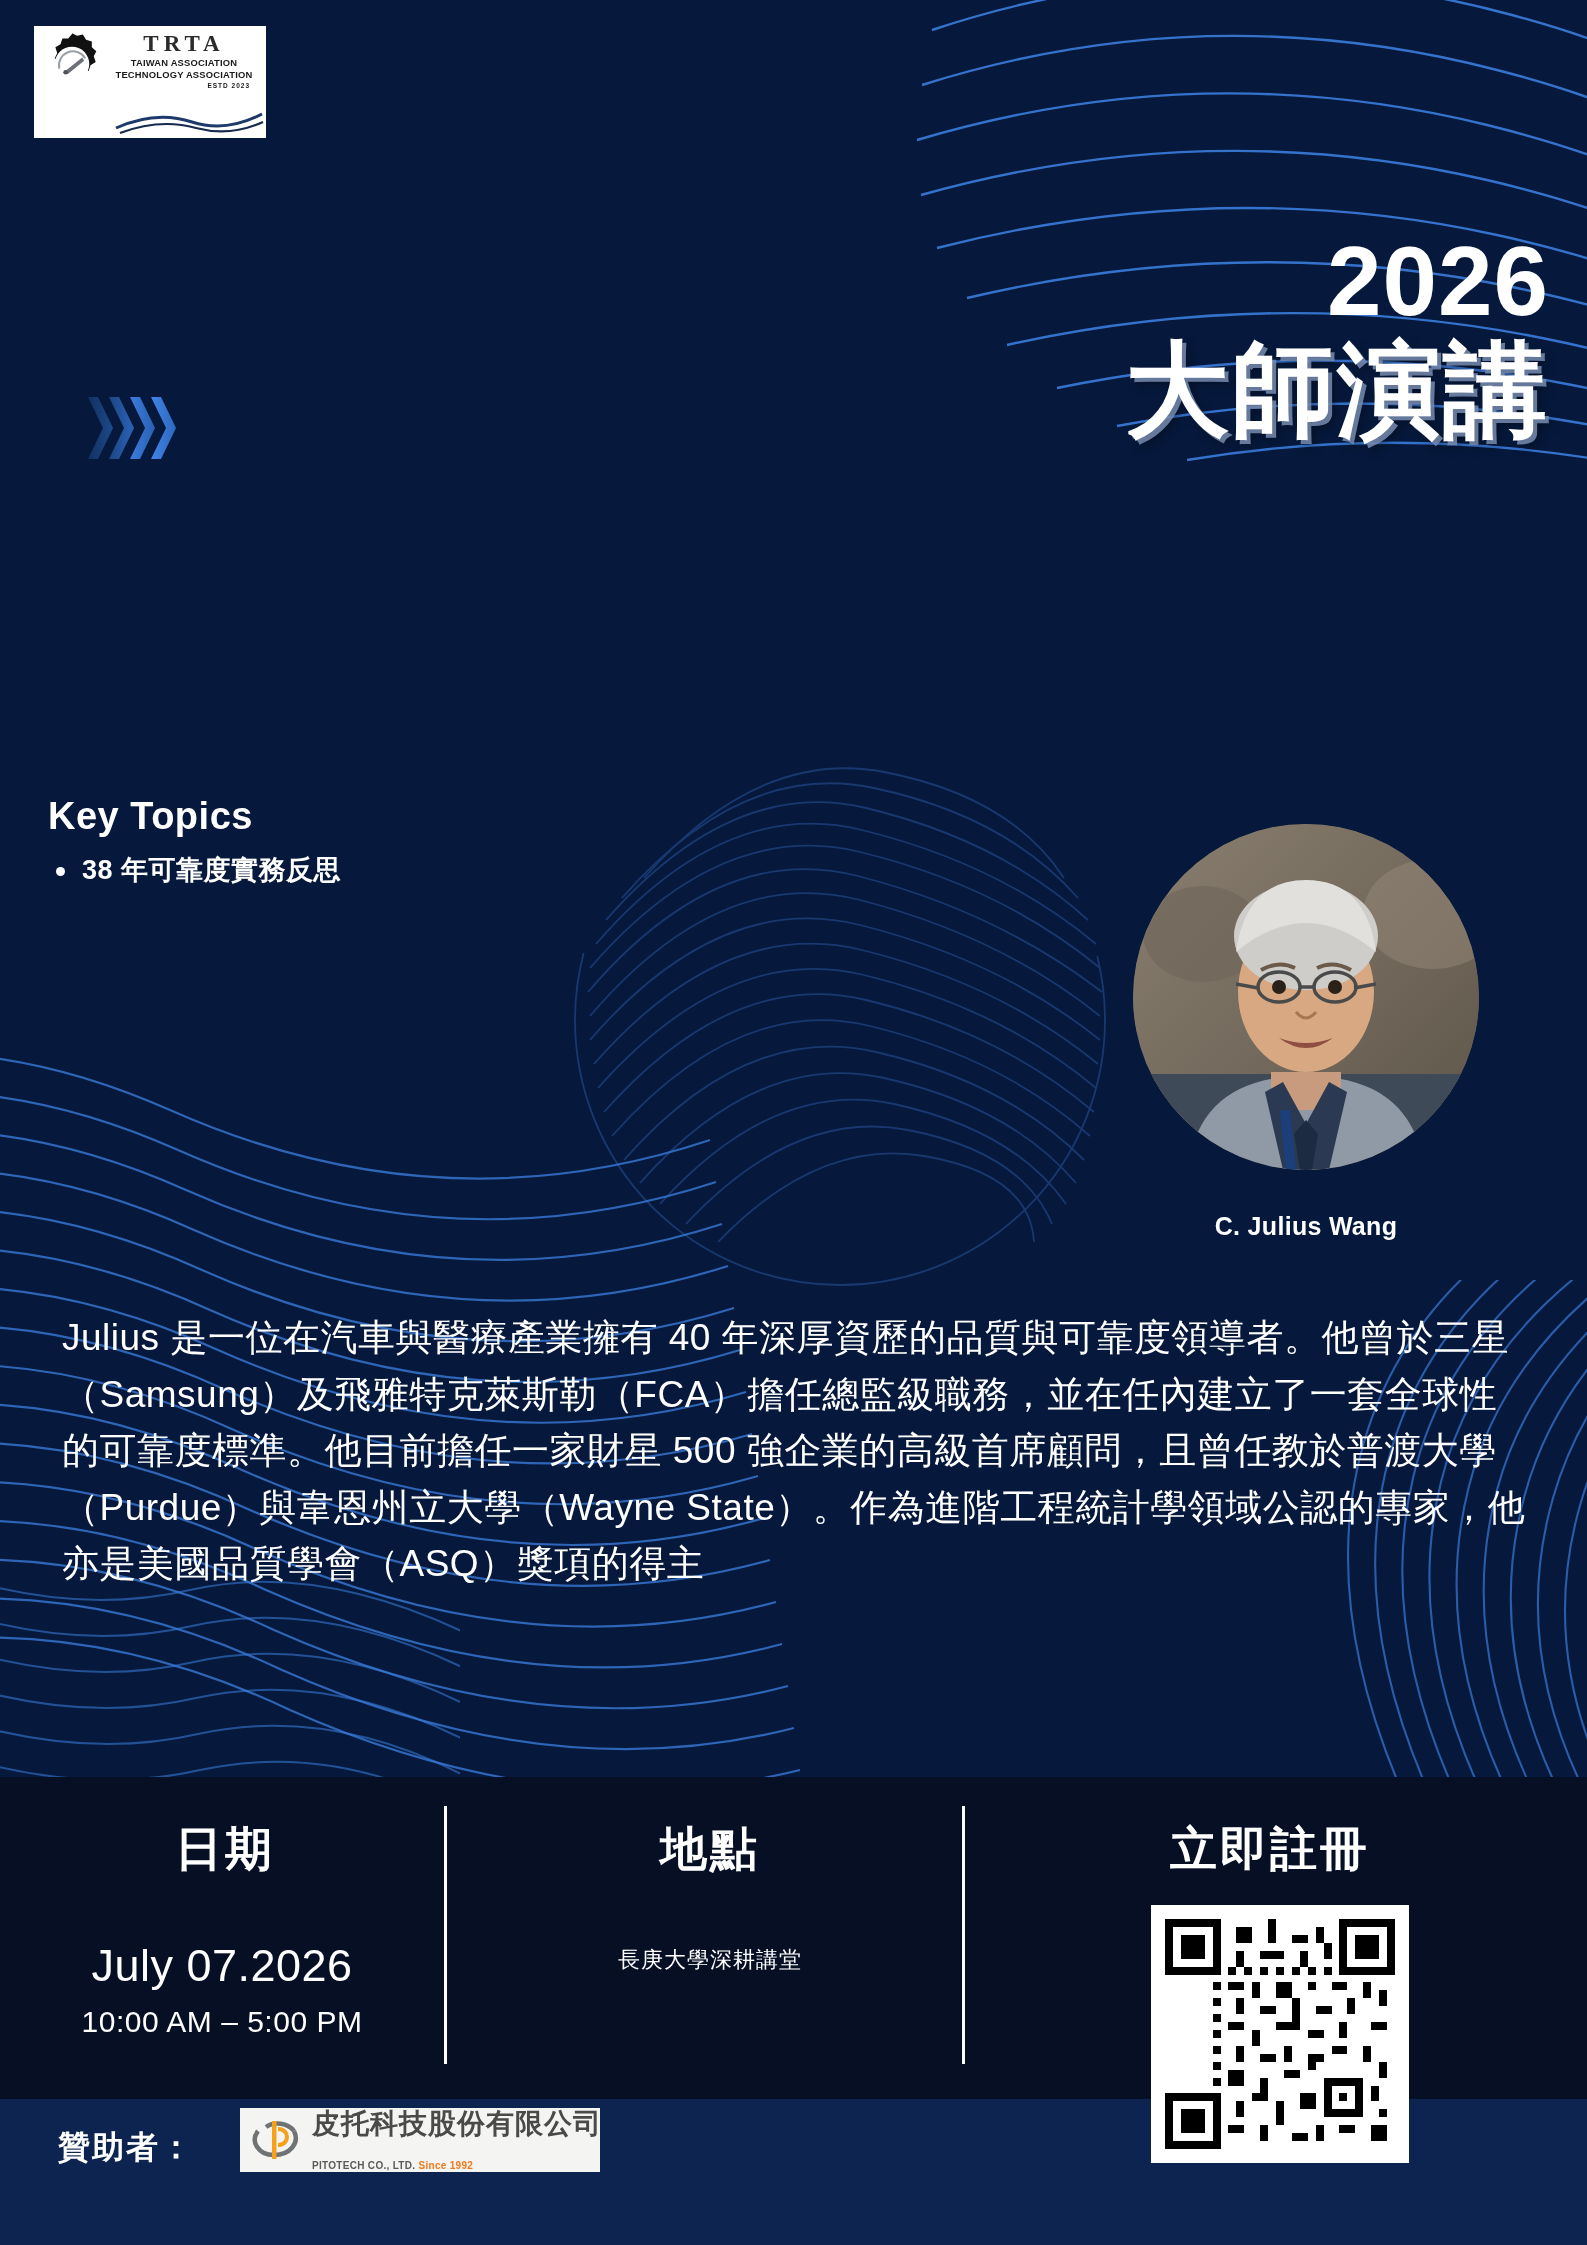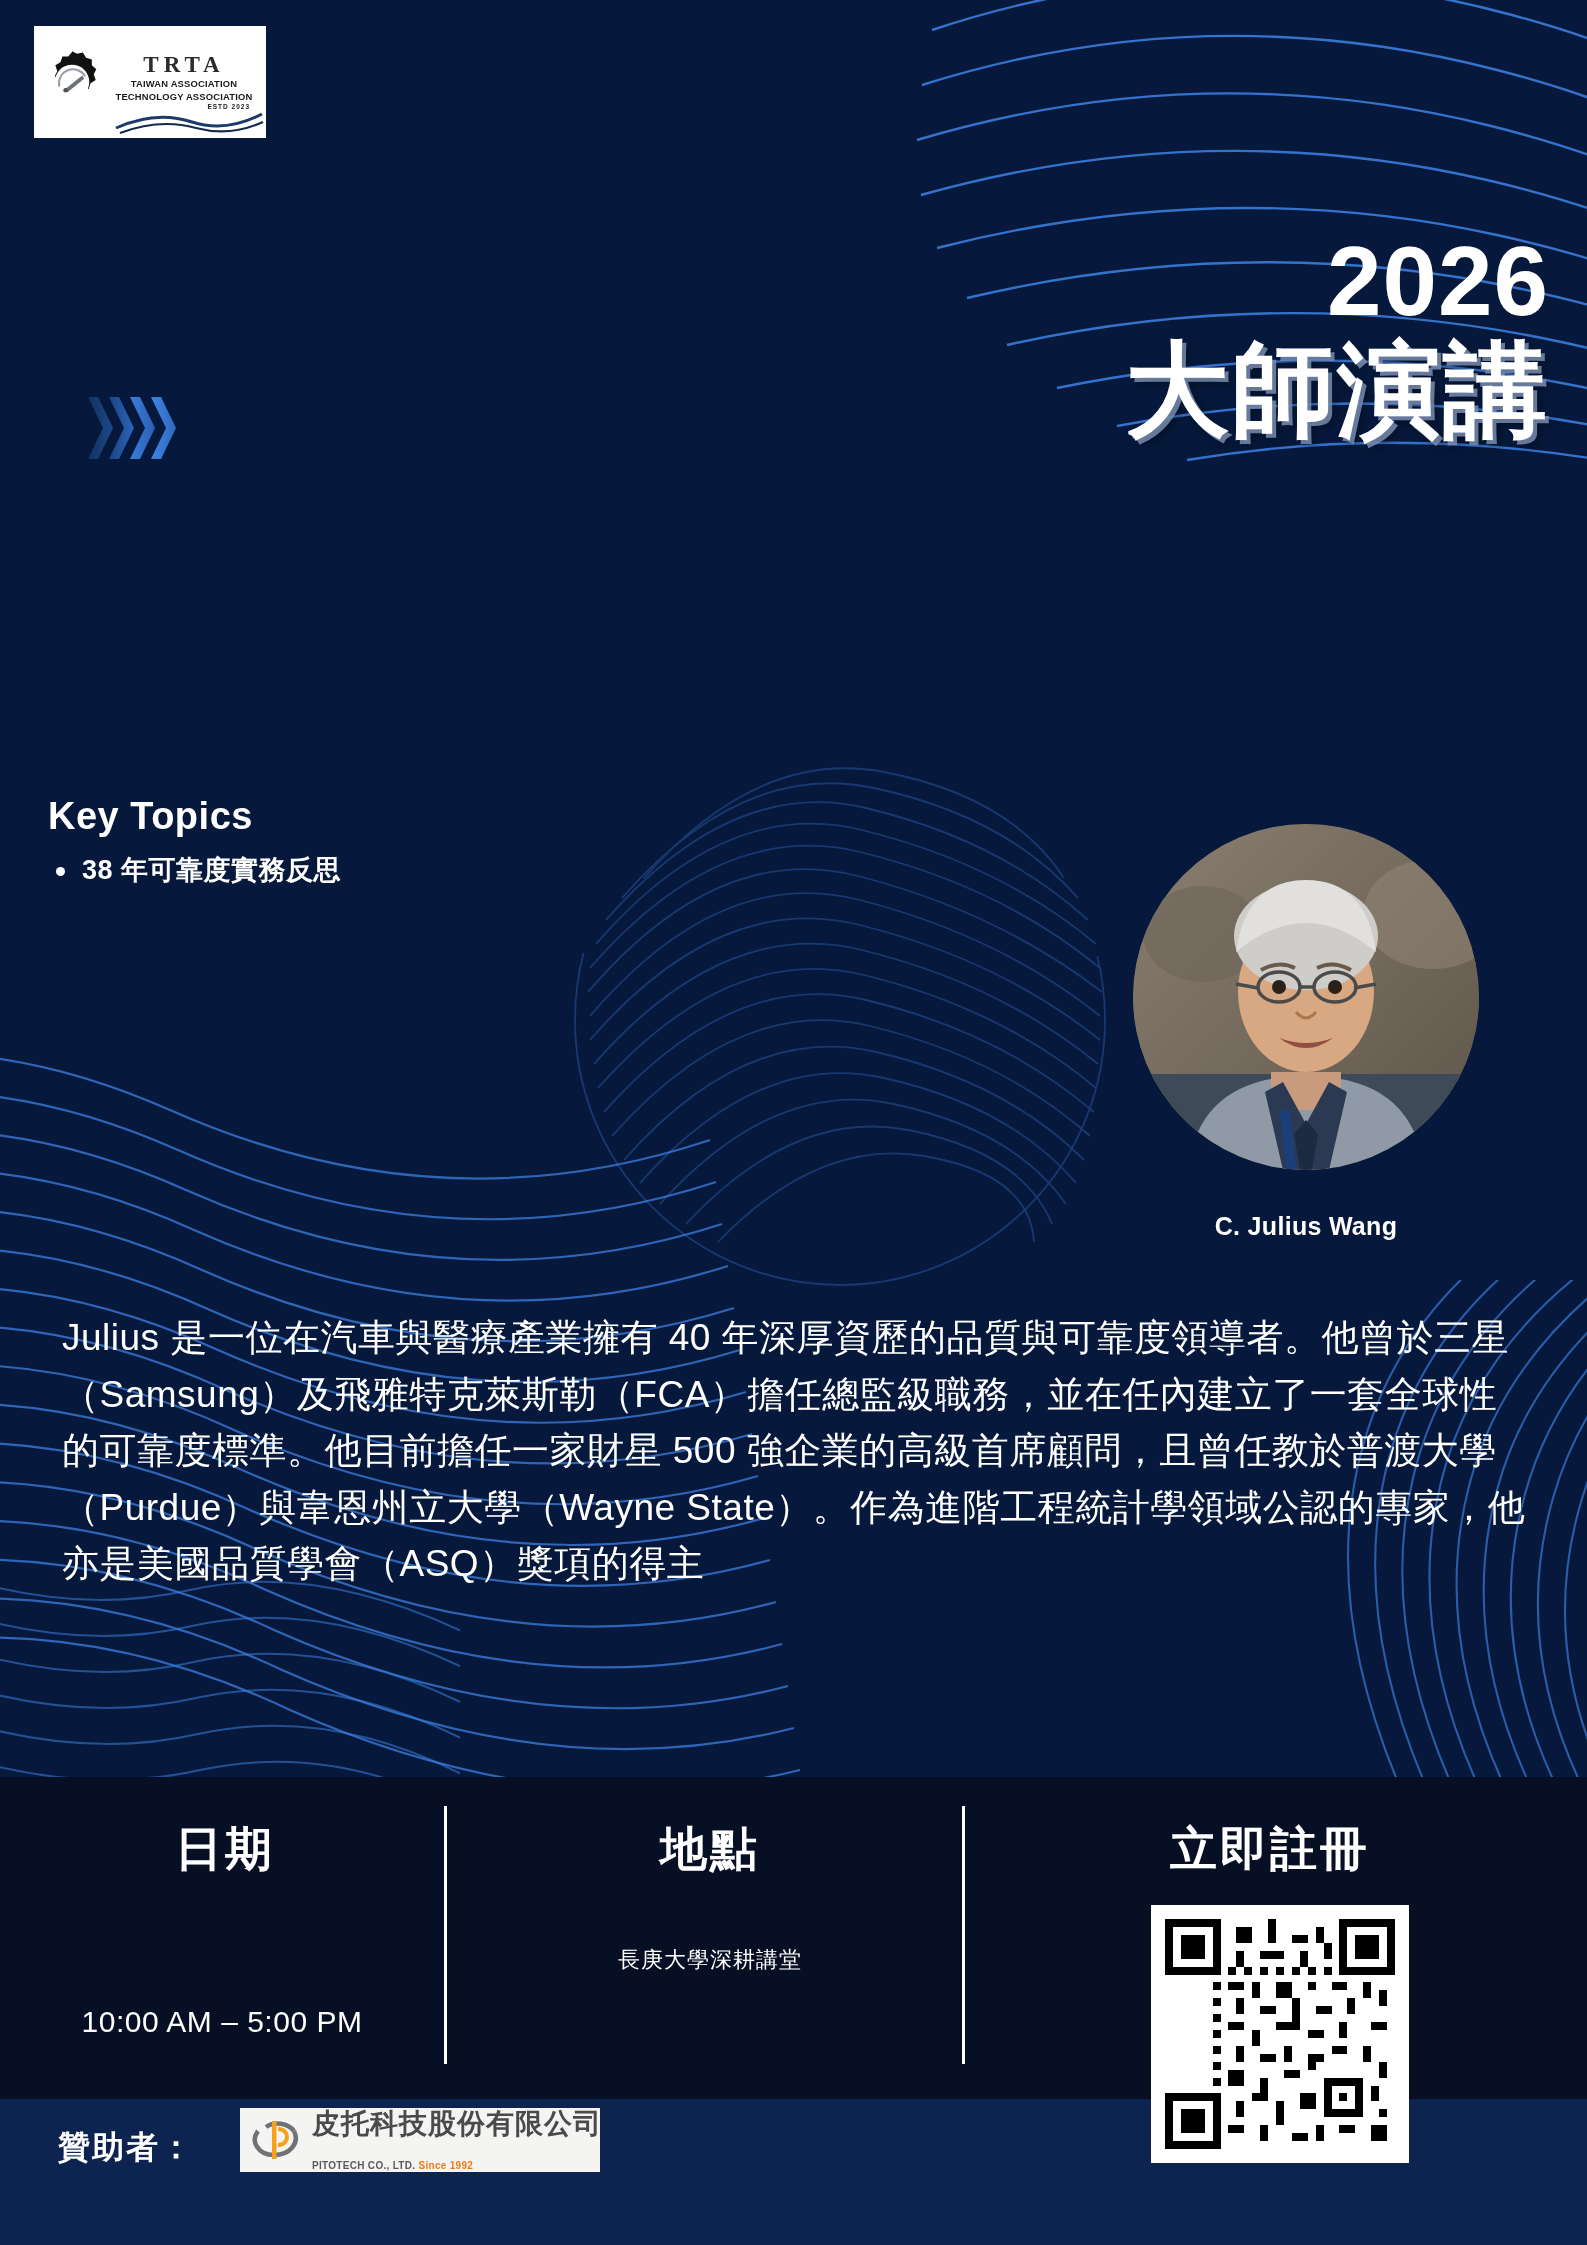--- a/index.html
+++ b/index.html
@@ -15,22 +15,22 @@
 
   #waves-topright{top:-120px;right:-140px;width:820px;height:700px;opacity:.95;}
   #waves-midleft{top:1000px;left:-300px;width:1250px;height:820px;opacity:.85;}
   #waves-center{top:740px;left:560px;width:560px;height:560px;opacity:.6;}
   #waves-bottomright{top:1280px;right:-180px;width:700px;height:560px;opacity:.8;}
   #waves-leftsmall{top:1530px;left:-60px;width:520px;height:380px;opacity:.7;}
 
   
   #logo-box{
     position:absolute;left:34px;top:26px;width:232px;height:112px;
-    background:#ffffff;display:flex;align-items:center;
-    padding:0 6px;box-sizing:border-box;
+    background:#ffffff;display:flex;
+    padding:6px 6px;box-sizing:border-box;
   }
   #logo-gear{width:64px;height:64px;flex:0 0 64px;position:relative;}
   #logo-text{margin-left:4px;flex:1;line-height:1;}
   #logo-trta{
     font-family:"Liberation Serif","DejaVu Serif",serif;
     font-weight:bold;font-size:23px;letter-spacing:5px;color:#2b2b2b;
     text-align:center;
   }
   .logo-sub{
     font-size:9.4px;font-weight:bold;color:#1a1a1a;letter-spacing:.2px;
@@ -343,20 +343,21 @@
   <div id="speaker-name">C. Julius Wang</div>
 
   <div id="bio">Julius 是一位在汽車與醫療產業擁有 40 年深厚資歷的品質與可靠度領導者。他曾於三星（Samsung）及飛雅特克萊斯勒（FCA）擔任總監級職務，並在任內建立了一套全球性的可靠度標準。他目前擔任一家財星 500 強企業的高級首席顧問，且曾任教於普渡大學（Purdue）與韋恩州立大學（Wayne State）。作為進階工程統計學領域公認的專家，他亦是美國品質學會（ASQ）獎項的得主</div>
 
   <div id="footer"></div>
   <div id="footer-strip2"></div>
   <div class="vdivider" id="vdiv-1"></div>
   <div class="vdivider" id="vdiv-2"></div>
 
   <div class="foot-head" id="date-head">日期</div>
+  <div id="date-value">July 07.2026</div>
   <div id="date-time">10:00 AM – 5:00 PM</div>
 
   <div class="foot-head" id="place-head">地點</div>
   <div id="place-value">長庚大學深耕講堂</div>
 
   <div class="foot-head" id="reg-head">立即註冊</div>
 
   <div id="qr">
     <svg viewBox="0 0 29 29" width="230" height="230" shape-rendering="crispEdges">
       <rect width="29" height="29" fill="#ffffff"></rect>

